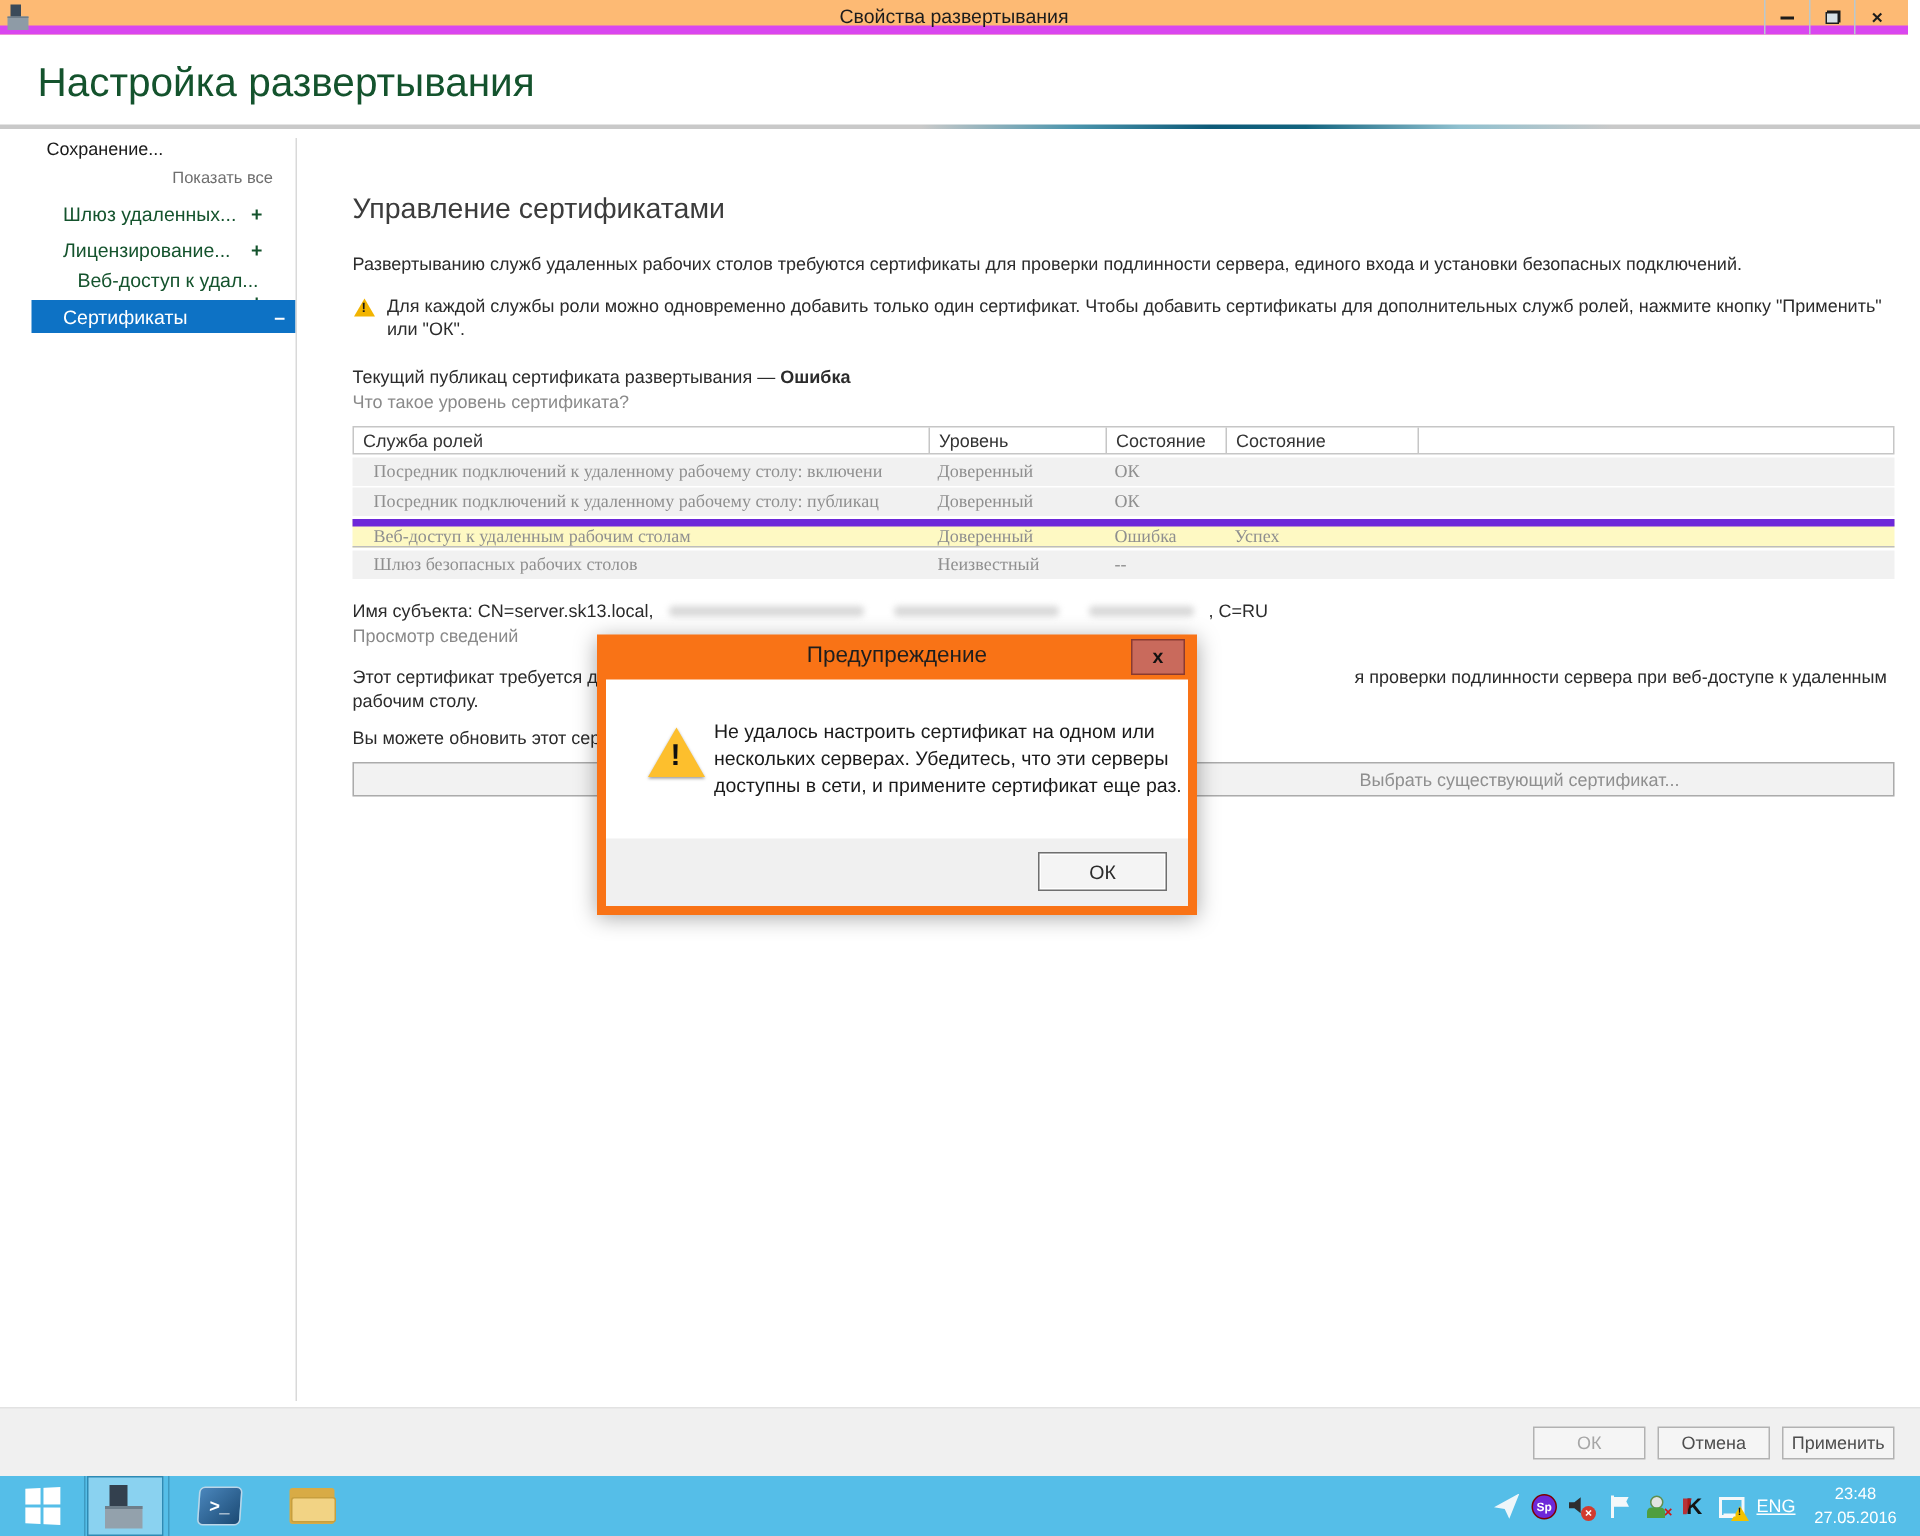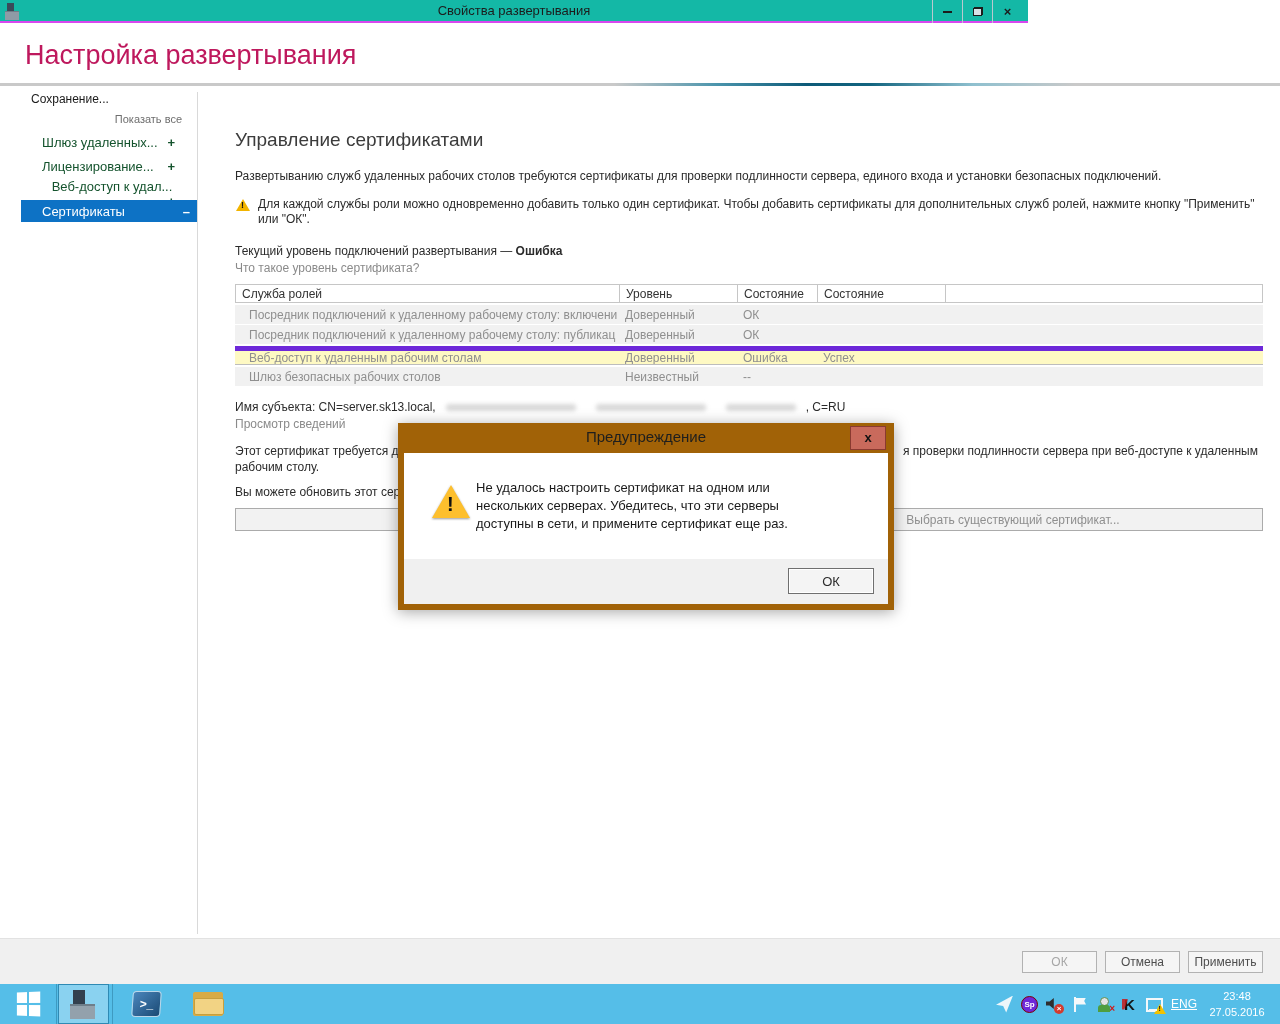--- a/index.html
+++ b/index.html
@@ -2,37 +2,37 @@
 <html><head>
 <meta charset="utf-8">
 <style>
   * { margin:0; padding:0; box-sizing:border-box; }
   html,body { width:1280px; height:1024px; }
   body { font-family:"Liberation Sans", sans-serif; background:#fff; position:relative; overflow:hidden; }
 
   .screen { position:absolute; inset:0; width:1280px; height:1024px; background:#fff; }
 
   
-  .titlebar { position:absolute; left:0; top:0; width:1028px; height:23px;
-              background:#14b8a6; border-bottom:2px solid #d946ef; }
+  .titlebar { position:absolute; left:0; top:0; width:1272px; height:23px;
+              background:#fdba74; border-bottom:6px solid #d946ef; }
   .titlebar .app-ico { position:absolute; left:5px; top:3px; width:17px; height:17px; }
   .app-ico::before { content:""; position:absolute; left:2px; top:0; width:7px; height:12px; background:#3a4a59; }
   .app-ico::after  { content:""; position:absolute; left:0; bottom:0; width:14px; height:8px; background:#8e9ba6; border-top:1px solid #6f7d88; }
   .titlebar .wtitle { position:absolute; left:0; right:0; top:3px; text-align:center;
                       font-size:13px; color:#1c1c1c; }
   .wctrls { position:absolute; right:6px; top:0; height:23px; display:flex; }
   .wbtn { width:30px; height:23px; display:flex; align-items:center; justify-content:center;
           font-size:13px; font-weight:bold; color:#1c1c1c; border-left:1px solid #b9c8cf; }
   .restore-glyph { position:relative; width:10px; height:9px; }
   .restore-glyph::before { content:""; position:absolute; right:0; top:0; width:7px; height:6px; border:1.5px solid #1c1c1c; }
   .restore-glyph::after  { content:""; position:absolute; left:0; bottom:0; width:7px; height:6px; border:1.5px solid #1c1c1c; background:#d6e1e6; }
   .minbar { width:9px; height:2px; background:#1c1c1c; display:inline-block; }
 
   
-  .page-title { position:absolute; left:25px; top:40px; font-size:27px; font-weight:300; color:#be185d; }
+  .page-title { position:absolute; left:25px; top:40px; font-size:27px; font-weight:300; color:#14532d; }
   .hdr-divider { position:absolute; left:0; top:83px; width:1280px; height:3px;
     background:linear-gradient(90deg,#c9c9c9 0%,#c9c9c9 48%,#4a94ac 56%,#0d5a78 63%,#12647f 68%,#8fc0cf 76%,#c9c9c9 84%,#c9c9c9 100%); }
 
   
   .saving { position:absolute; left:31px; top:92px; font-size:12px; color:#1a1a1a; }
   .show-all { position:absolute; left:114px; top:113px; width:68px; text-align:right; font-size:11px; color:#6e6e6e; cursor:pointer; }
   .side-item { position:absolute; left:21px; width:161px; height:22px; font-size:13px; color:#14532d;
                display:flex; align-items:center; cursor:pointer; }
   .side-item .lbl { padding-left:21px; }
   .side-item .exp { margin-left:auto; padding-right:7px; font-weight:bold; font-size:13px; }
@@ -50,21 +50,21 @@
   .level-line b { font-weight:bold; }
   .help-link { position:absolute; left:235px; top:261px; font-size:12px; color:#8a8a8a; cursor:pointer; }
 
   
   .ctable { position:absolute; left:235px; top:284px; width:1028px; font-size:12px; }
   .thead { display:grid; grid-template-columns:383px 118px 80px 128px 1fr; height:19px;
            background:#fff; border:1px solid #c6c6c6; color:#333; }
   .thead > div { display:flex; align-items:center; padding-left:6px; border-left:1px solid #c6c6c6; overflow:hidden; white-space:nowrap; }
   .thead > div:first-child { border-left:none; }
   .trow { display:grid; grid-template-columns:383px 118px 80px 128px 1fr; height:19px;
-          background:#f1f1f1; color:#8f8f8f; cursor:default; }
+          background:#f1f1f1; color:#8f8f8f; cursor:default;font-family:Liberation Serif, serif; }
   .trow > div { display:flex; align-items:center; overflow:hidden; white-space:nowrap; padding-left:7px; }
   .trow > div:first-child { padding-left:14px; }
   .trow.r1 { margin-top:2px; } .trow.r2 { margin-top:1px; }
   .trow.r3 { margin-top:2px; background:#fef9c3; border-top:5px solid #6d28d9; border-bottom:1px solid #bdbdbd; }
   .trow.r4 { margin-top:2px; }
 
   
   .subject { position:absolute; left:235px; top:400px; font-size:12px; color:#2b2b2b; display:flex; align-items:center; }
   .blob { display:inline-block; height:7px; background:#c4c4c4; border-radius:3px; filter:blur(2px); opacity:.65; margin:0 10px; }
   .details-link { position:absolute; left:235px; top:417px; font-size:12px; color:#8a8a8a; cursor:pointer; }
@@ -73,21 +73,21 @@
   .big-btn { position:absolute; top:508px; height:23px; background:#f2f2f2; border:1px solid #ababab;
              font-size:12px; color:#8f8f8f; display:flex; align-items:center; justify-content:center; cursor:pointer; }
 
   
   .footer-strip { position:absolute; left:0; top:938px; width:1280px; height:46px; background:#f0f0f0; border-top:1px solid #e2e2e2; }
   .fbtn { position:absolute; top:951px; width:75px; height:22px; background:#f5f5f5; border:1px solid #b2b2b2;
           font-size:12px; color:#4e4e4e; display:flex; align-items:center; justify-content:center; cursor:pointer; }
   .fbtn.disabled { color:#a6a6a6; }
 
   
-  .dialog { position:absolute; left:398px; top:423px; width:496px; height:187px; background:#a16207;
+  .dialog { position:absolute; left:398px; top:423px; width:400px; height:187px; background:#f97316;
             z-index:50; box-shadow:0 2px 14px rgba(0,0,0,.35); }
   .dlg-title { position:absolute; left:0; top:0; width:100%; height:30px; text-align:center;
                font-size:15px; color:#1e1e1e; line-height:28px; }
   .dlg-close { position:absolute; right:8px; top:3px; width:36px; height:24px; background:#c96a5c;
                border:1px solid #8a3a30; color:#111; font-size:13px; font-weight:bold; text-align:center;
                line-height:22px; cursor:pointer; }
   .dlg-body { position:absolute; left:6px; right:6px; top:30px; bottom:6px; background:#fff; }
   .dlg-tri { position:absolute; left:28px; top:32px; width:0; height:0;
              border-left:19px solid transparent; border-right:19px solid transparent; border-bottom:33px solid #fdbf2d;
              filter:drop-shadow(0 1px 1px rgba(0,0,0,.4)); }
@@ -194,21 +194,21 @@
 
   <div class="m-heading">Управление сертификатами</div>
   <div class="m-intro">Развертыванию служб удаленных рабочих столов требуются сертификаты для проверки подлинности сервера, единого входа и установки безопасных подключений.</div>
 
   <div class="notice-ico">
       <div class="tri"></div>
     </div>
   <div class="notice-txt">Для каждой службы роли можно одновременно добавить только один сертификат. Чтобы добавить сертификаты для дополнительных служб ролей, нажмите кнопку "Применить" или "ОК".</div>
 
   <div class="level-line">
-    <span>Текущий уровень подключений развертывания — </span><b>Ошибка</b>
+    <span>Текущий публикац сертификата развертывания — </span><b>Ошибка</b>
   </div>
   <div class="help-link">Что такое уровень сертификата?</div>
 
   <div class="ctable">
     <div class="thead">
       <div>Служба ролей</div>
       <div>Уровень</div>
       <div>Состояние</div>
       <div>Состояние</div>
       <div></div>

